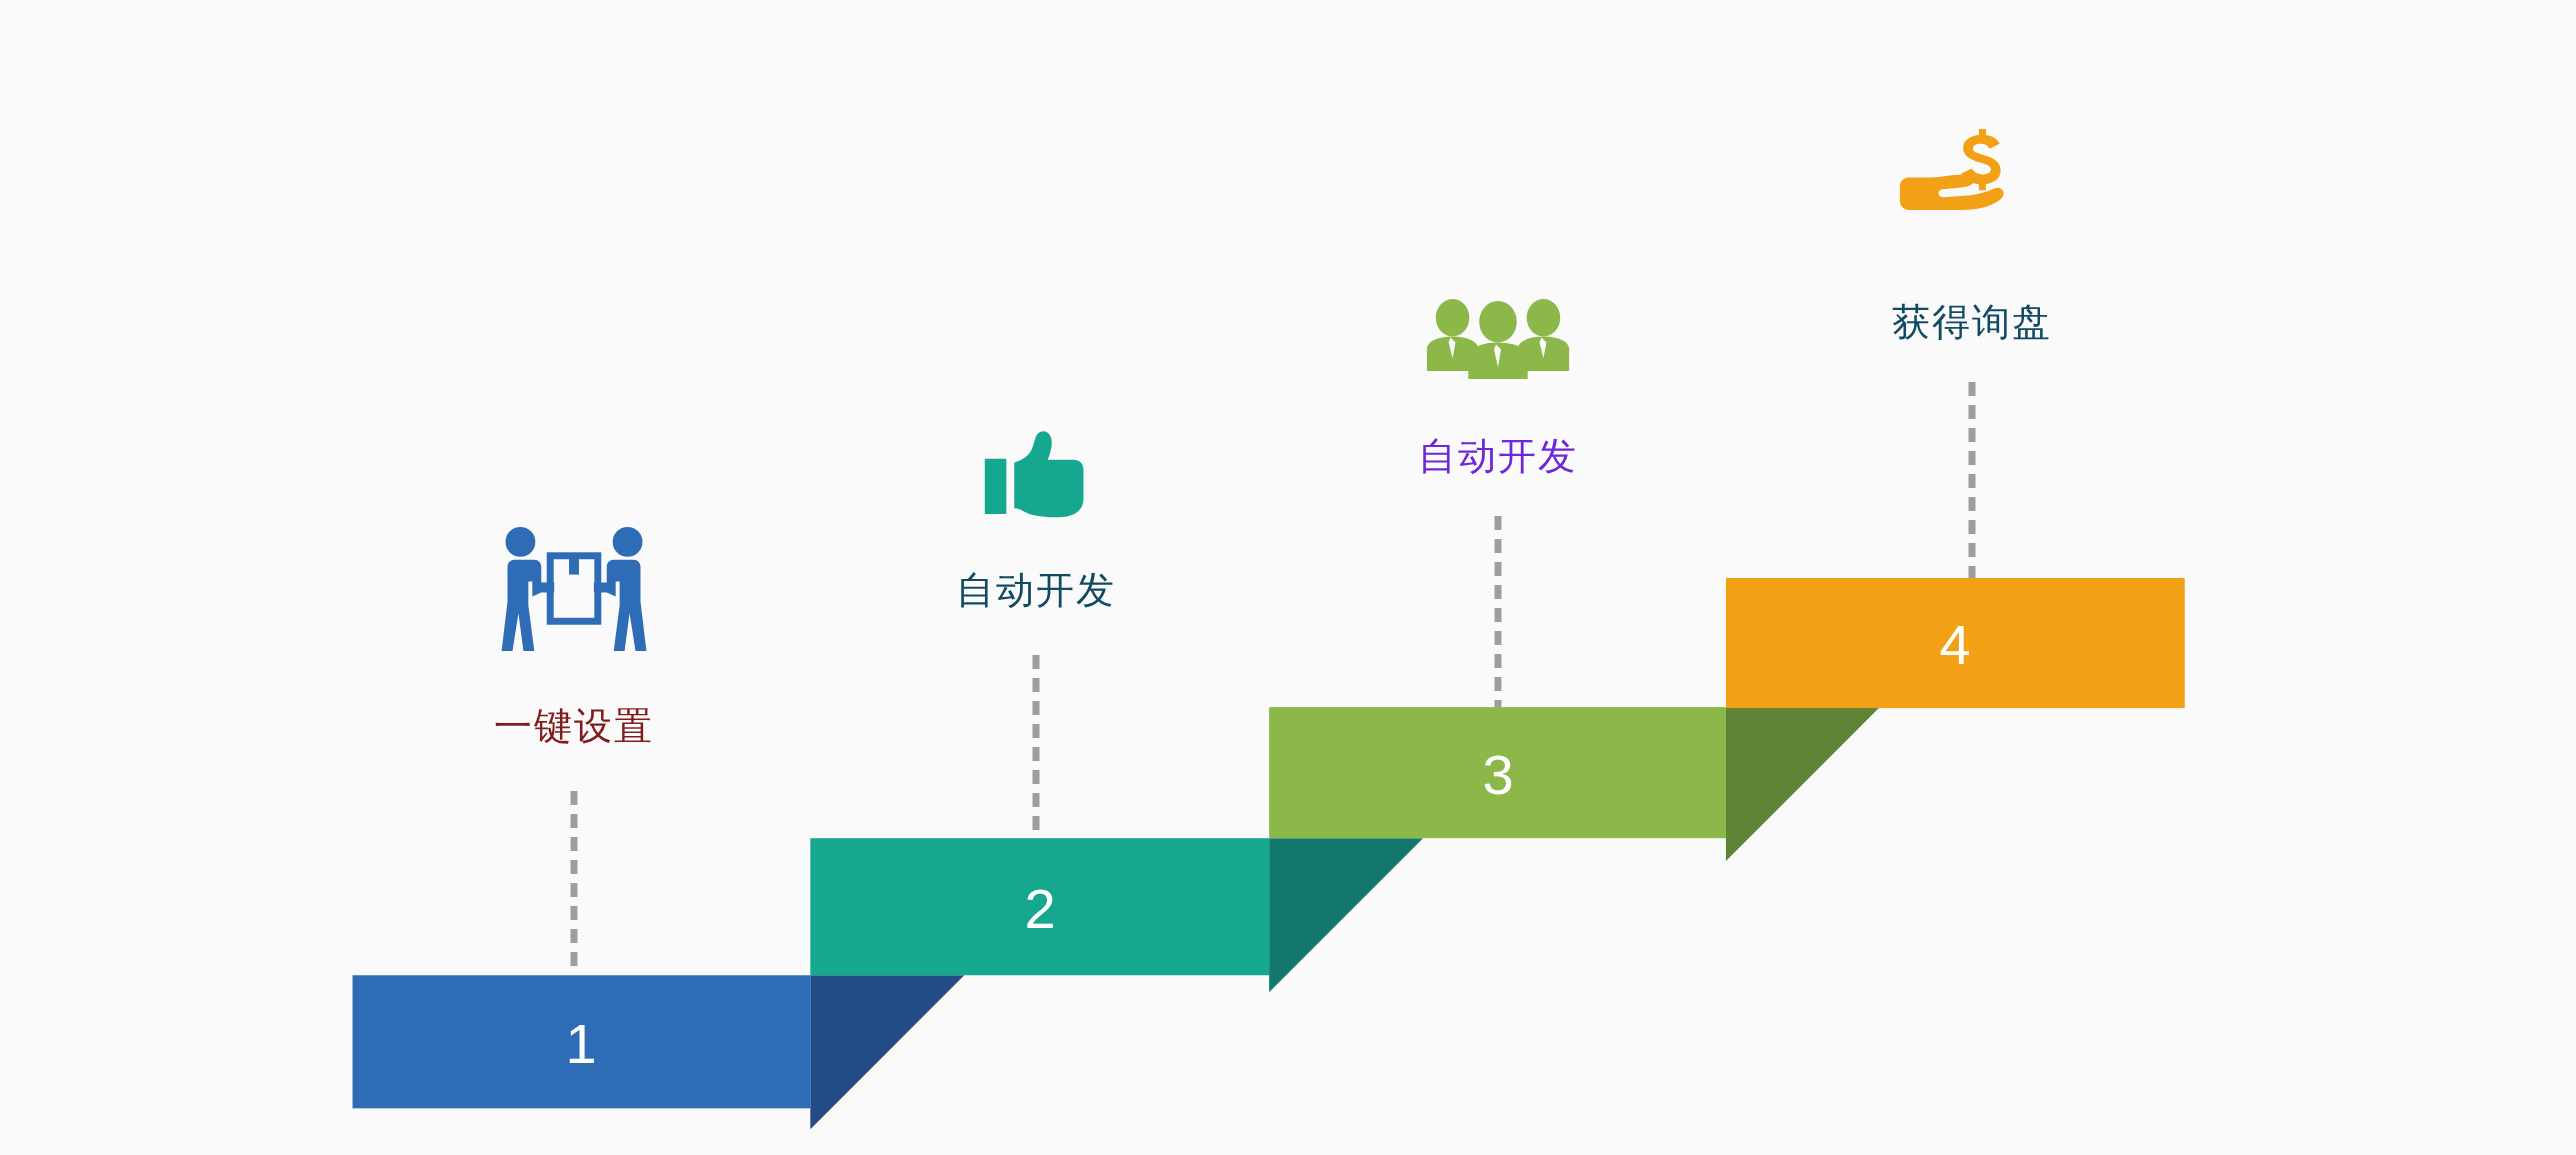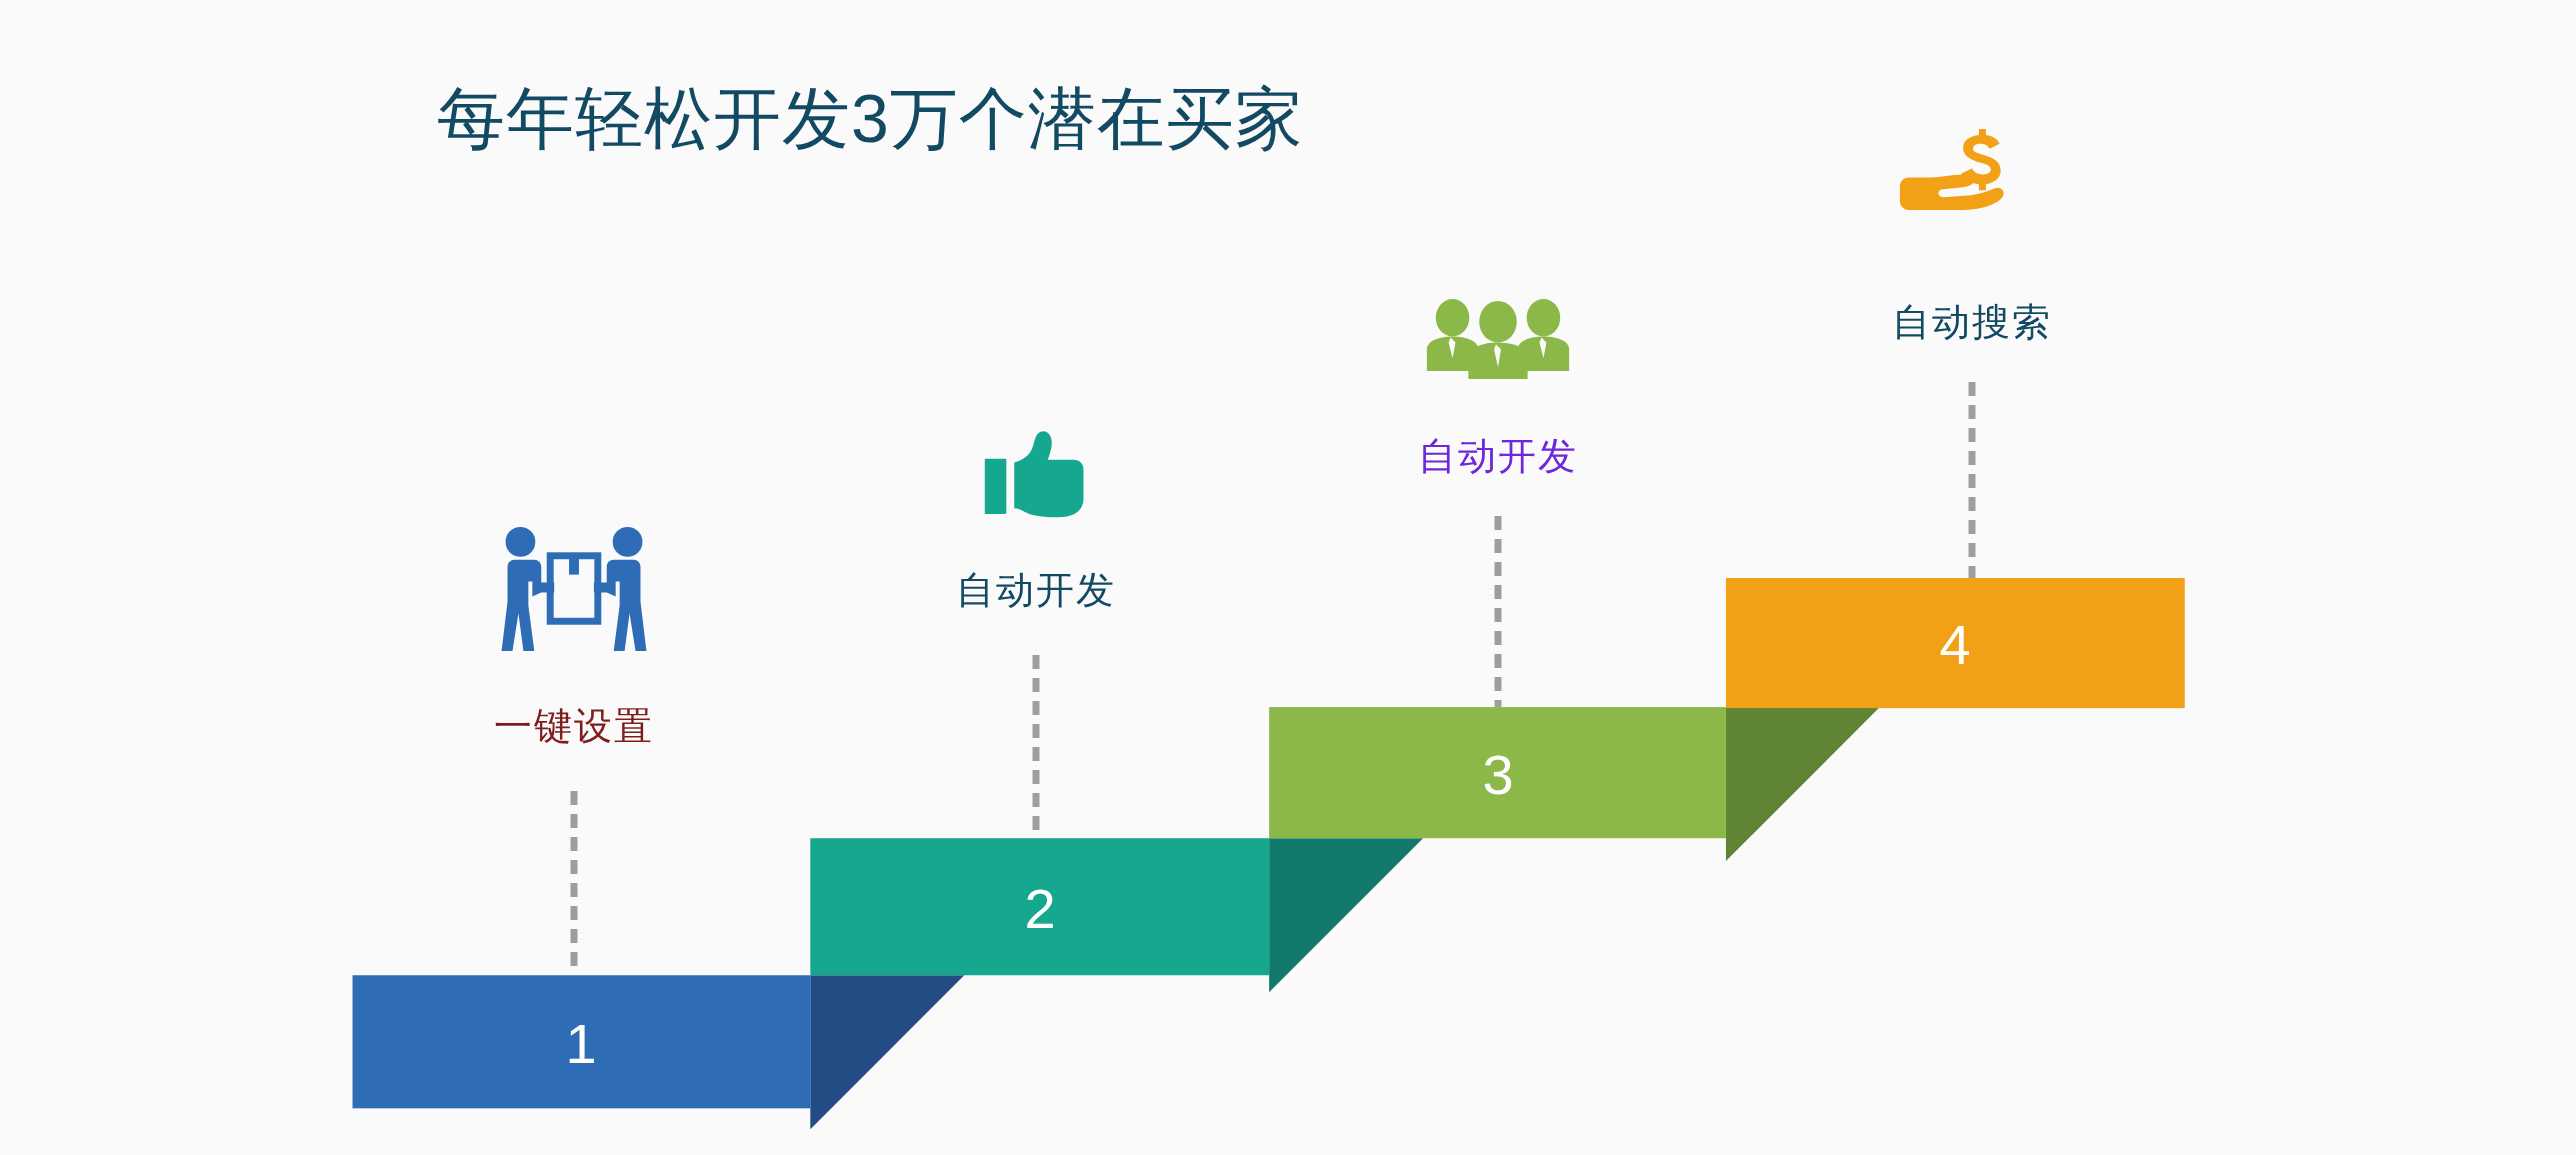--- a/index.html
+++ b/index.html
@@ -82,21 +82,20 @@
     position: absolute;
     transform: translateX(-50%);
   }
   .step-icon svg { display: block; }
 </style>
 </head>
 <body>
 
 <div id="canvas">
 
-  <div id="page-title">每年轻松开发3万个潜在买家</div>
 
   <svg id="stairs-svg" viewBox="0 0 2594 1164" preserveAspectRatio="none">
     <g id="stairs-group">
         <polygon points="816,982 971,982 816,1137" fill="#234B84"></polygon>
         <rect x="355" y="982" width="461" height="134" fill="#2E6CB5"></rect>
         <polygon points="1278,844 1433,844 1278,999" fill="#13786C"></polygon>
         <rect x="816" y="844" width="462" height="138" fill="#16A88F"></rect>
         <polygon points="1738,712 1893,712 1738,867" fill="#5F8436"></polygon>
         <rect x="1278" y="712" width="460" height="132" fill="#8CB749"></rect>
         <rect x="1738" y="582" width="462" height="131" fill="#F2A117"></rect>
@@ -139,21 +138,21 @@
       <path d="M96 52c0-8 11-13 26-13s26 5 26 13v22H96z"></path>
       <ellipse cx="76" cy="24" rx="19" ry="21"></ellipse>
       <path d="M46 60c0-9 13-15 30-15s30 6 30 15v22H46z"></path>
       <path d="M28 40l5 5-3 16-4-16z" fill="#fafafa"></path>
       <path d="M120 40l5 5-3 16-4-16z" fill="#fafafa"></path>
       <path d="M74 47l5 5-3 18-4-18z" fill="#fafafa"></path>
     </svg>
       </div>
       <div class="step-number" style="left: 1955px; top: 645px; color: rgb(255, 255, 255);">4</div>
       <div class="connector" style="left: 1972px; top: 382px; height: 196px;"></div>
-      <div class="step-caption" style="left: 1972px; top: 303px; color: rgb(19, 74, 99);">自动搜索</div>
+      <div class="step-caption" style="left: 1972px; top: 303px; color: rgb(19, 74, 99);">获得询盘</div>
       <div class="step-icon" style="left: 1972px; top: 127px;">
     <svg width="149" height="83" viewBox="0 0 150 84" fill="#F2A117">
       <path d="M82 2h7v6c7 1 12 4 14 9l-10 5c-2-3-5-5-9-5-5 0-8 2-8 5 0 3 3 4 10 6 11 3 18 7 18 16 0 7-5 12-15 14v6h-7v-6c-9-1-15-5-18-11l11-5c2 4 6 6 11 6 5 0 8-2 8-5 0-3-3-5-11-7-10-3-17-7-17-15 0-7 6-12 16-13z"></path>
       <path d="M2 60c0-5 4-9 9-9h22c12 0 20-3 33-3 8 0 11 3 11 6 0 4-4 6-11 7l-20 2c-3 0-5 2-5 4s2 4 5 4l28-2c9-1 17-4 24-7 5-2 9 1 9 5 0 3-2 6-7 9-16 9-30 8-49 8H11c-5 0-9-4-9-9V60z"></path>
     </svg>
       </div>
     </div>
 
 </div>
 

